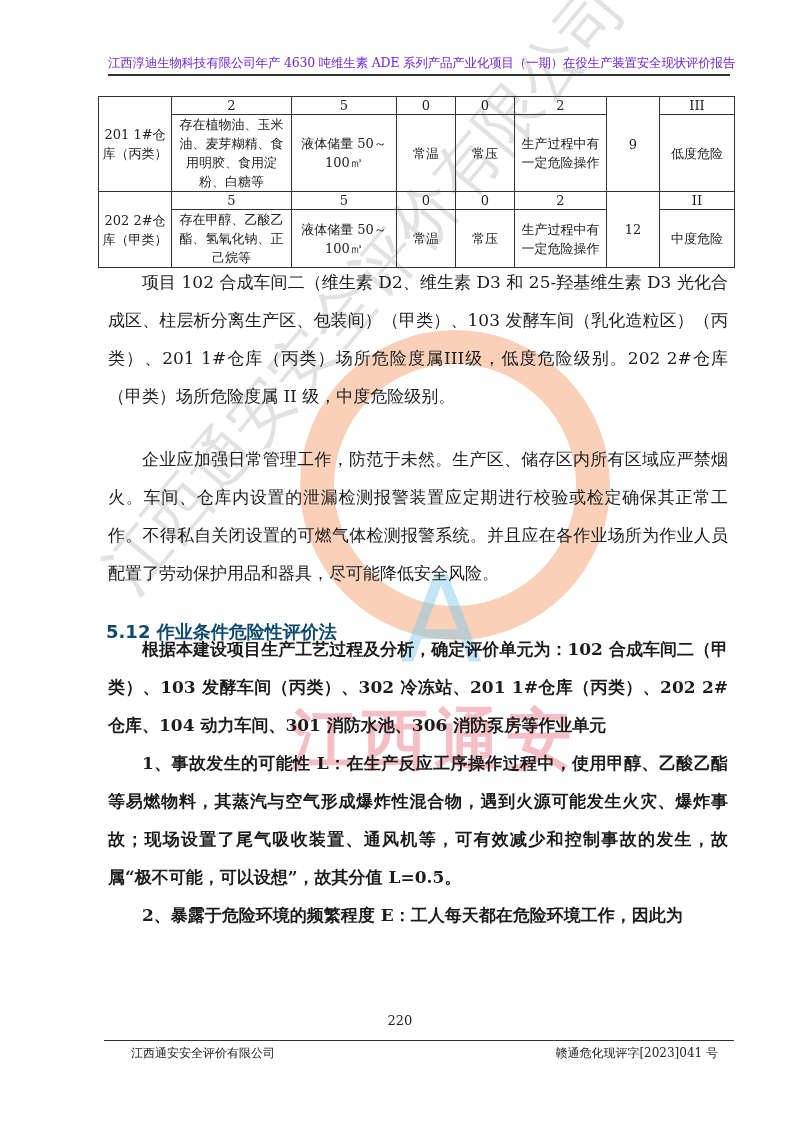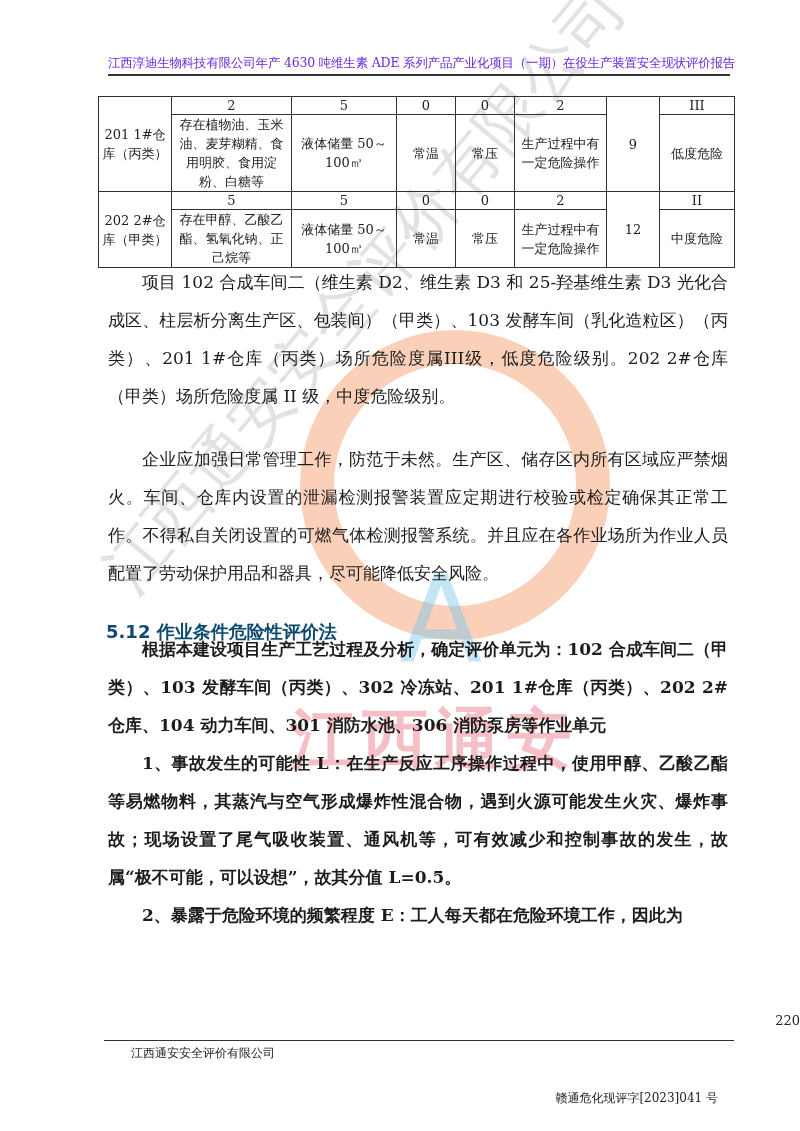--- a/index.html
+++ b/index.html
@@ -32,28 +32,28 @@
     }
     .para { margin: 0; text-align: justify; }
     .indent { text-indent: 2em; }
     .section-heading {
       position: absolute; left: 106px; top: 620px;
       font-family: "DejaVu Sans", "Liberation Sans", sans-serif;
       font-size: 18px; font-weight: bold; color: #0c4a6e;
     }
     .page-number {
       position: absolute; left: 0; width: 800px; top: 1013px;
-      text-align: right; font-size: 13px; color: #222;
+      text-align: center; font-size: 13px; color: #222;
     }
     .footer-rule {
       position: absolute; left: 104px; top: 1040px; width: 630px;
       border-top: 1.5px solid #333;
     }
     .footer-left { position: absolute; left: 131px; top: 1045px; font-size: 12px; color: #222; }
-    .footer-right { position: absolute; right: 82px; top: 1045px; font-size: 12px; color: #222; margin-top: 45px; }
+    .footer-right { position: absolute; right: 82px; top: 1045px; font-size: 12px; color: #222; }
     
     .watermark { position: absolute; pointer-events: none; }
     .wm-ring {
       left: 300px; top: 330px; width: 310px; height: 310px;
       border-radius: 50%; border: 34px solid rgba(244, 150, 100, 0.45);
       box-sizing: border-box;
     }
     .wm-a {
       left: 400px; top: 560px; font-size: 120px; line-height: 120px;
       font-family: "DejaVu Sans", sans-serif; color: rgba(120, 200, 235, 0.45);

